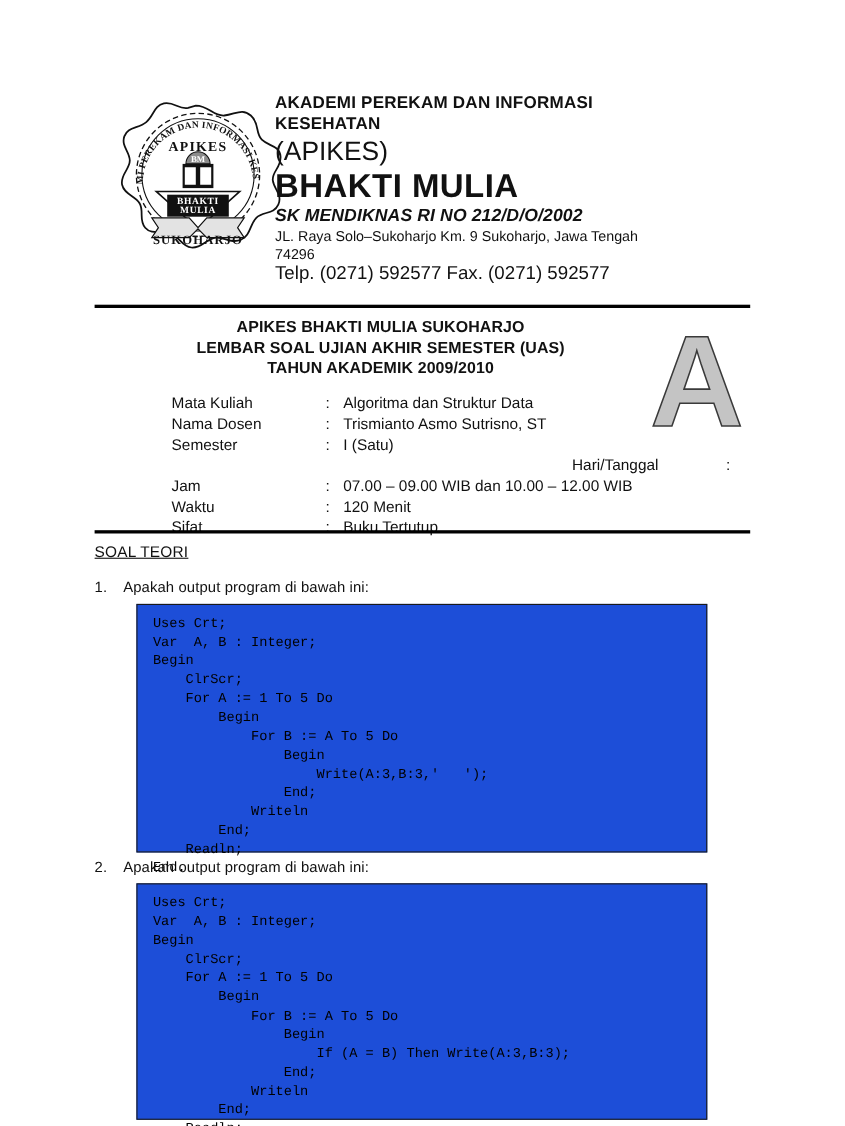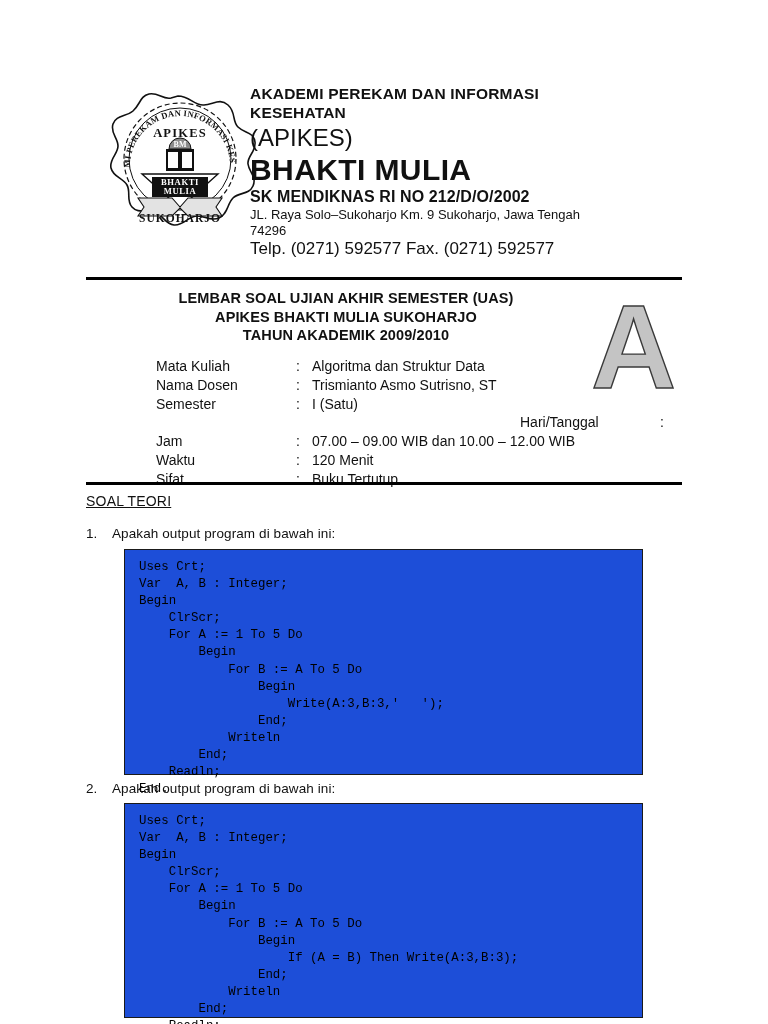--- a/index.html
+++ b/index.html
@@ -65,20 +65,21 @@
     font-size: 30px;
     font-weight: bold;
     line-height: 34px;
     letter-spacing: 0.4px;
   }
   .ins-sk {
     font-size: 16px;
     font-weight: bold;
     line-height: 20px;
     letter-spacing: 0.1px;
+    font-style: italic;
   }
   .ins-addr {
     font-size: 13px;
     line-height: 16px;
     font-weight: normal;
   }
   .ins-telp {
     font-size: 17px;
     line-height: 17px;
     font-weight: normal;
@@ -279,22 +280,22 @@
       <div class="ins-addr">74296</div>
       <div class="ins-telp">Telp. (0271) 592577  Fax. (0271) 592577</div>
     </div>
   </div>
 
   <div class="rule rule-top"></div>
 
   <div class="exam-block">
 
     <div class="exam-title">
+      <div>APIKES BHAKTI MULIA SUKOHARJO</div>
       <div>LEMBAR SOAL UJIAN AKHIR SEMESTER (UAS)</div>
-      <div>APIKES BHAKTI MULIA SUKOHARJO</div>
       <div>TAHUN AKADEMIK 2009/2010</div>
     </div>
 
     <div class="big-letter">A</div>
 
     <div class="exam-fields">
 
       <div class="exam-row">
         <div class="exam-label">Mata Kuliah</div>
         <div class="exam-colon">:</div>

